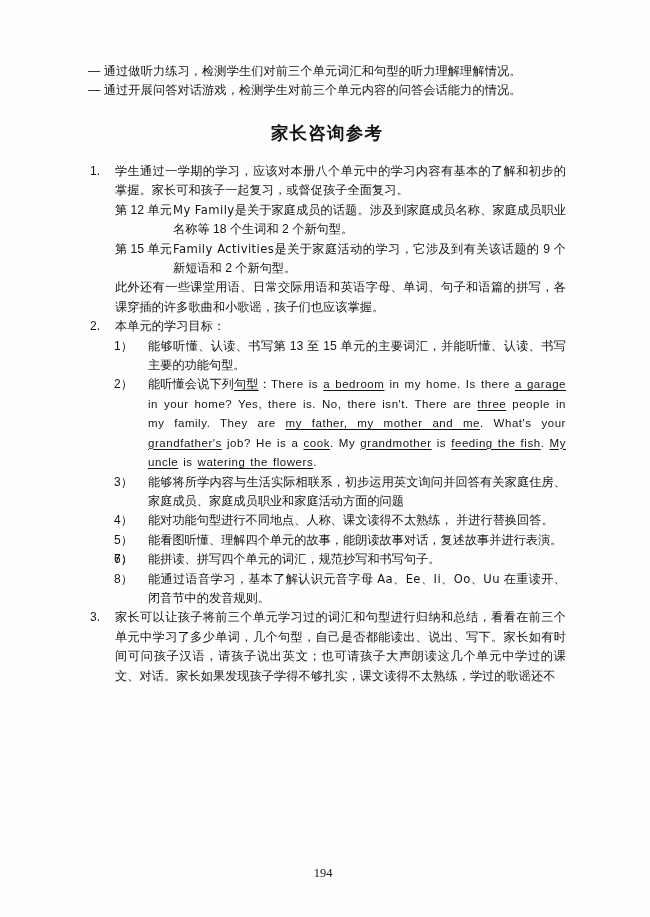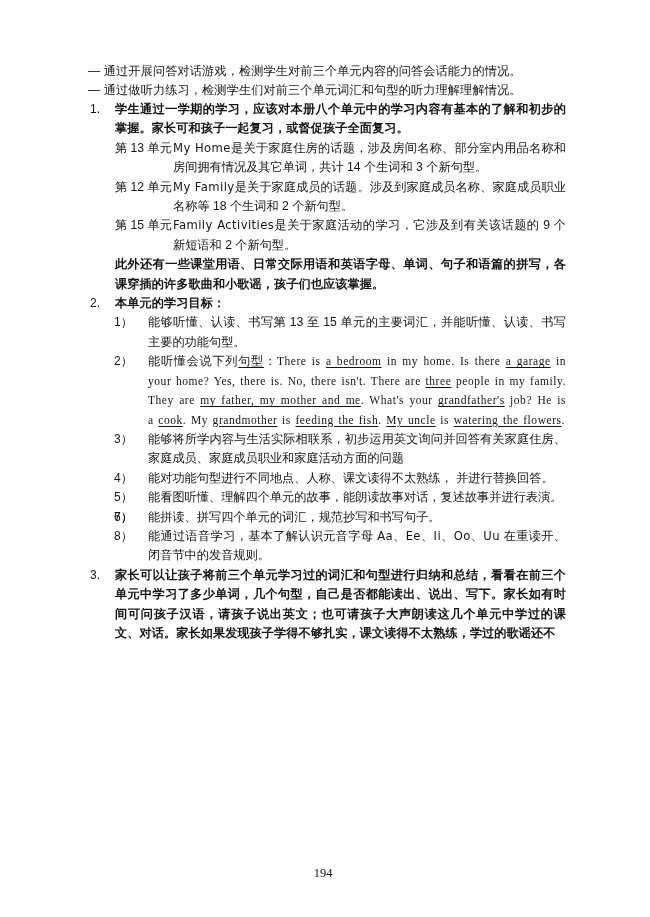--- a/index.html
+++ b/index.html
@@ -59,21 +59,20 @@
     top: 0;
     font-size: 12px;
     line-height: 19.4px;
   }
   .para {
     font-size: 12.2px;
     line-height: 19.4px;
     text-align: justify;
     text-justify: inter-ideograph;
     letter-spacing: 0.05px;
-    font-weight: bold;
   }
 
   
   .unit-row {
     position: relative;
     padding-left: 85px;
     font-size: 12.2px;
     line-height: 19.4px;
     text-align: justify;
     text-justify: inter-ideograph;
@@ -107,21 +106,21 @@
   .subpara {
     font-size: 12.2px;
     line-height: 19.4px;
     text-align: justify;
     text-justify: inter-ideograph;
     margin-left: 8px;
   }
 
   
   .sent {
-    font-family: Liberation Serif, serif;
+    font-family: Liberation Sans, sans-serif;
     font-size: 11.5px;
     letter-spacing: 0.55px;
     word-spacing: 1.2px;
   }
   .u { text-decoration: underline; text-underline-offset: 2px; }
 
   
   .page-number {
     position: absolute;
     left: 0;
@@ -131,33 +130,30 @@
     font-size: 12.5px;
     font-family: "Liberation Serif", "DejaVu Serif", serif;
   }
 </style>
 </head>
 <body>
 
 <div class="page">
   <div class="content">
 
+    <div class="intro-line">— 通过做听力练习，检测学生们对前三个单元词汇和句型的听力理解理解情况。</div>
     <div class="intro-line">— 通过开展问答对话游戏，检测学生对前三个单元内容的问答会话能力的情况。</div>
-    <div class="intro-line">— 通过做听力练习，检测学生们对前三个单元词汇和句型的听力理解理解情况。</div>
-
+
+    <div class="doc-title">家长咨询参考</div>
 
     <div class="item">
       <span class="item-marker">1.</span>
       <div class="para">学生通过一学期的学习，应该对本册八个单元中的学习内容有基本的了解和初步的掌握。家长可和孩子一起复习，或督促孩子全面复习。</div>
     </div>
 
-    <div class="unit-row">
-      <span class="unit-label">第 13 单元</span>
-      <span class="en">My Home</span><span>是关于家庭住房的话题，涉及房间名称、部分室内用品名称和房间拥有情况及其它单词，共计 14 个生词和 3 个新句型。</span>
-    </div>
     <div class="unit-row">
       <span class="unit-label">第 12 单元</span>
       <span class="en">My Family</span><span>是关于家庭成员的话题。涉及到家庭成员名称、家庭成员职业名称等 18 个生词和 2 个新句型。</span>
     </div>
     <div class="unit-row">
       <span class="unit-label">第 15 单元</span>
       <span class="en">Family Activities</span><span>是关于家庭活动的学习，它涉及到有关该话题的 9 个新短语和 2 个新句型。</span>
     </div>
 
     <div class="item">

